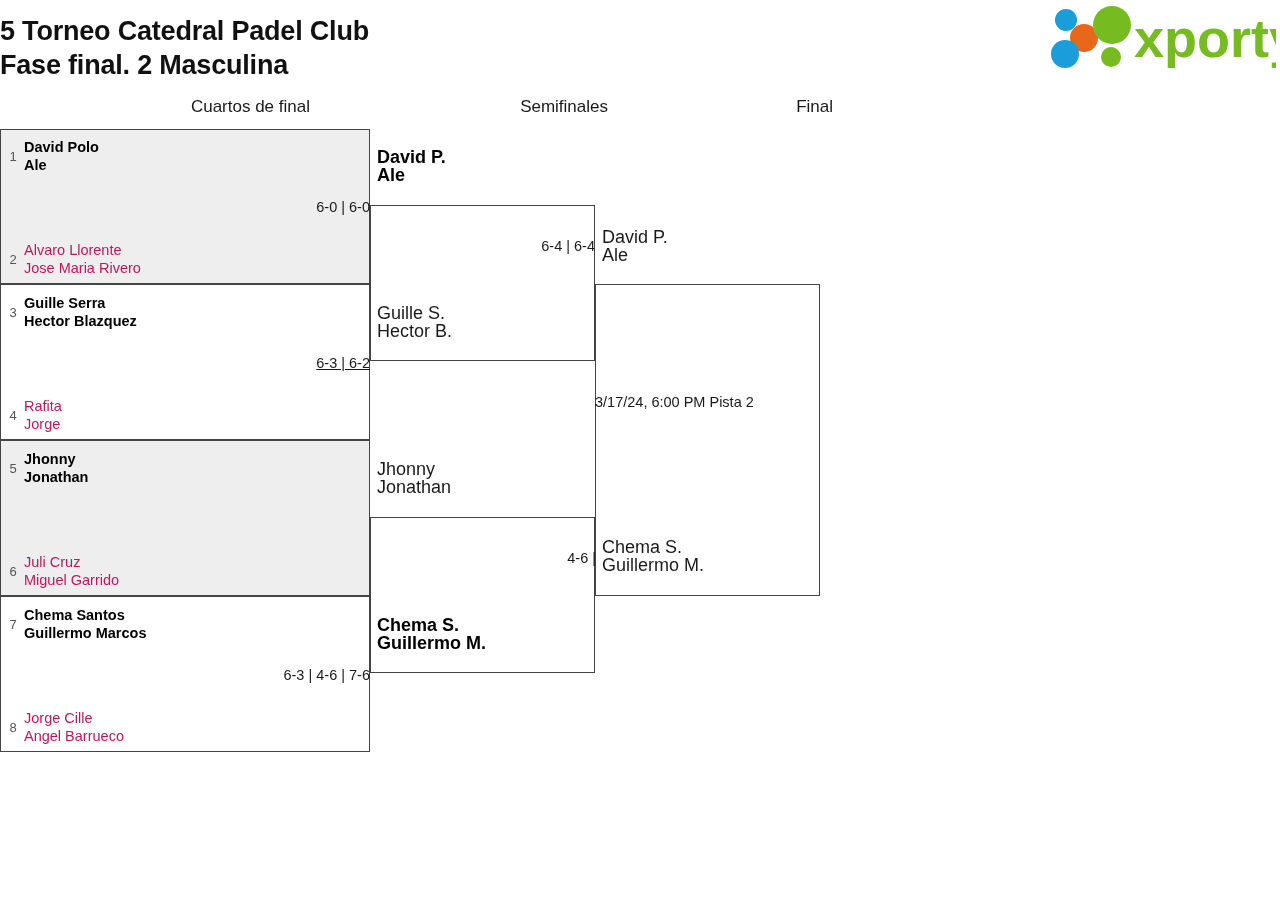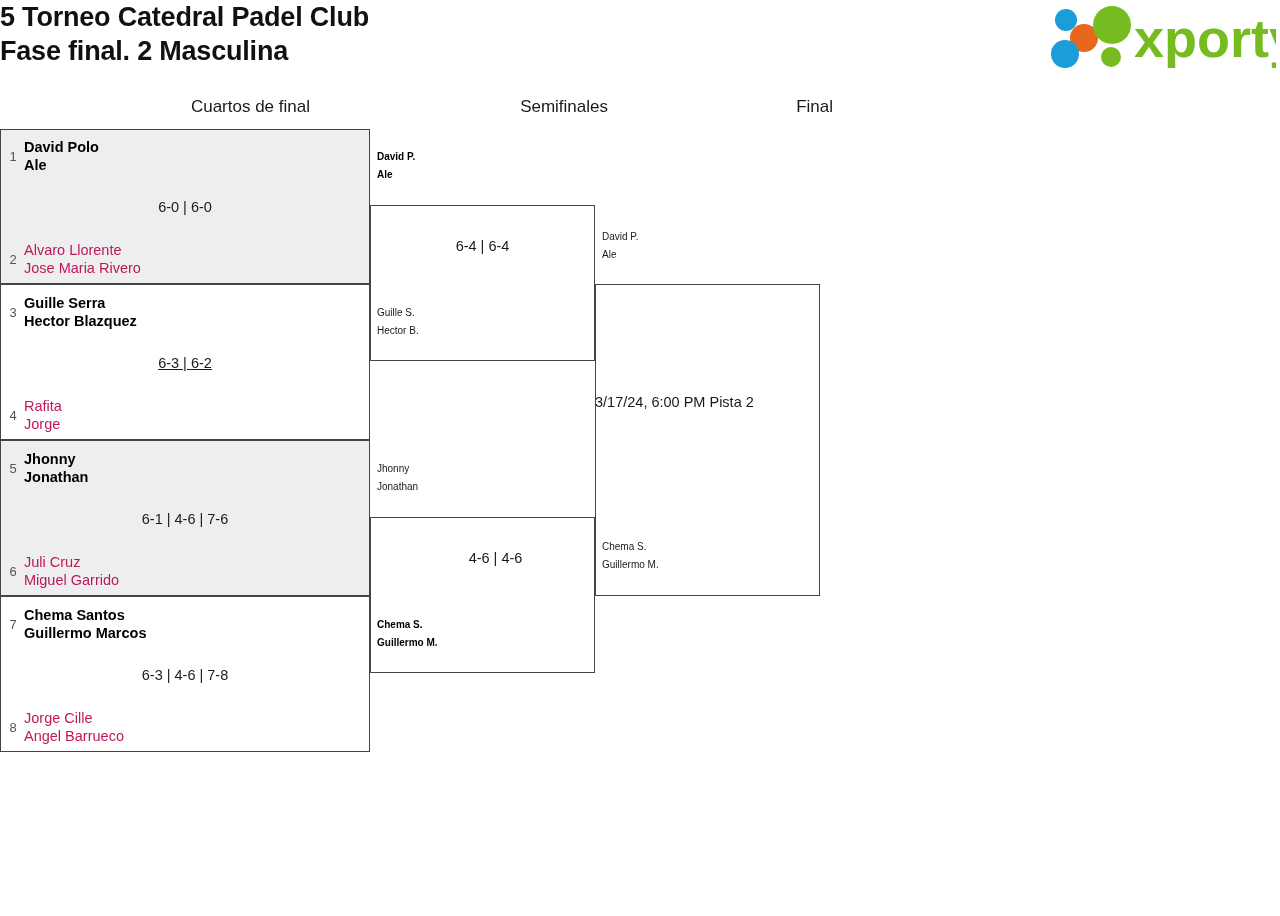--- a/index.html
+++ b/index.html
@@ -71,47 +71,47 @@
   .winner .names span { font-weight: 700; color: #000000; }
 
   
   .team-plain {
     position: absolute;
     display: flex;
     flex-direction: column;
     white-space: nowrap;
   }
   .team-plain span {
-    font-size: 10px;
+    font-size: 18px;
     line-height: 18px;
     color: #1a1a1a;
     white-space: nowrap;
   }
   .team-plain.winner span { font-weight: 700; color: #000000; }
 
   .score {
     position: absolute;
     font-size: 14.5px;
     color: #1a1a1a;
-    text-align: center;
+    text-align: right;
     white-space: nowrap;
   }
   .schedule {
     position: absolute;
     font-size: 14.5px;
     color: #1a1a1a;
     white-space: nowrap;
   }
 </style>
 </head>
 <body>
 
 <div id="root">
 
-  <div class="title-block" style="left:0px; top:0;">
+  <div class="title-block" style="left:0px; top:14px;">
     <div class="title-line">5 Torneo Catedral Padel Club</div>
     <div class="title-line">Fase final. 2 Masculina</div>
   </div>
 
   <div class="logo">
     <svg width="226" height="64" viewBox="0 0 226 64" xmlns="http://www.w3.org/2000/svg">
       <circle cx="16" cy="16" r="11" fill="#1a9dd9"></circle>
       <circle cx="34" cy="34" r="14" fill="#e8671a"></circle>
       <circle cx="15" cy="50" r="14" fill="#1a9dd9"></circle>
       <circle cx="62" cy="21" r="19" fill="#76bc21"></circle>
@@ -161,38 +161,37 @@
     </div>
 
     <div class="match-box shaded" style="left:0px; top:440px; width:370px; height:156px;"></div>
     <div class="team winner" style="left:2px; top:448px; width:366px; height:40px;">
       <span class="seed">5</span>
       <span class="names">
         <span>Jhonny</span>
         <span>Jonathan</span>
       </span>
     </div>
-    <div class="score" style="left:0px; top:511px; width:370px;">6-1 | 4-6 | 7-6</div>
     <div class="team" style="left:2px; top:551px; width:366px; height:40px;">
       <span class="seed">6</span>
       <span class="names">
         <span>Juli Cruz</span>
         <span>Miguel Garrido</span>
       </span>
     </div>
 
     <div class="match-box" style="left:0px; top:596px; width:370px; height:156px;"></div>
     <div class="team winner" style="left:2px; top:604px; width:366px; height:40px;">
       <span class="seed">7</span>
       <span class="names">
         <span>Chema Santos</span>
         <span>Guillermo Marcos</span>
       </span>
     </div>
-    <div class="score" style="left:0px; top:667px; width:370px;">6-3 | 4-6 | 7-8</div>
+    <div class="score" style="left:0px; top:667px; width:370px;">6-3 | 4-6 | 7-6</div>
     <div class="team" style="left:2px; top:707px; width:366px; height:40px;">
       <span class="seed">8</span>
       <span class="names">
         <span>Jorge Cille</span>
         <span>Angel Barrueco</span>
       </span>
     </div>
 
     <div class="match-box" style="left:370px; top:205px; width:225px; height:156px;"></div>
     <div class="team-plain winner" style="left:377px; top:148px;">

